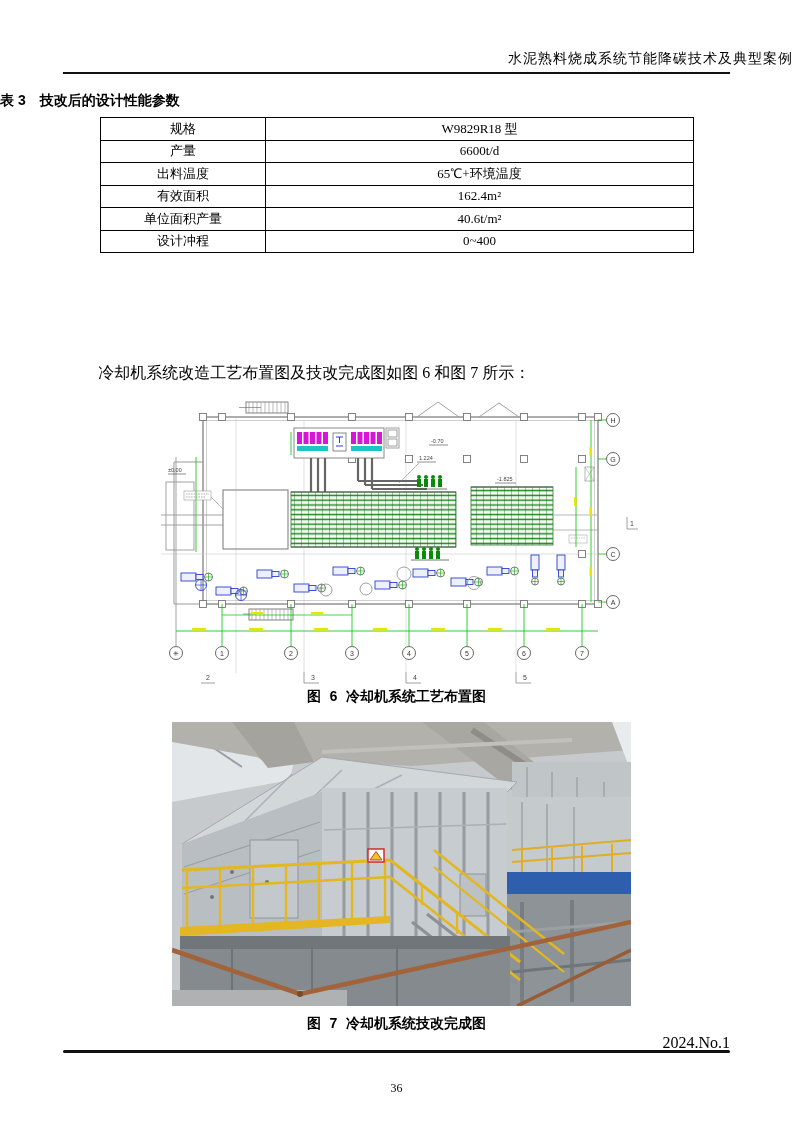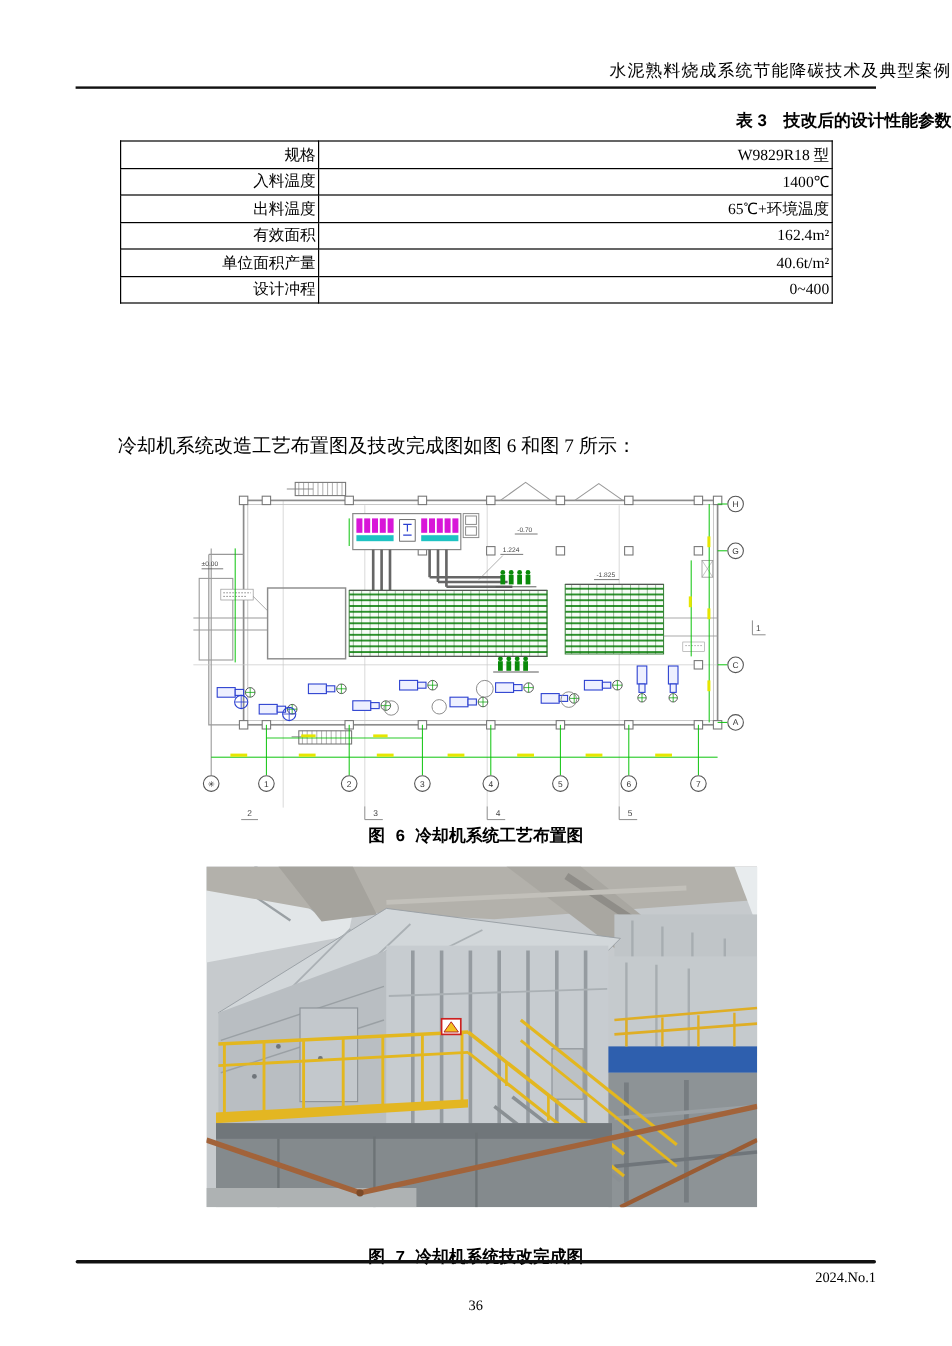--- a/index.html
+++ b/index.html
@@ -9,76 +9,76 @@
     font-family:"Liberation Serif", serif; color:#000; overflow:hidden;
   }
   .header-title {
     position:absolute; top:50px; left:0; width:100%;
     text-align:right; font-size:14px; letter-spacing:1px;
   }
   .header-rule {
     position:absolute; top:72px; left:63px; width:667px; height:2px; background:#111;
   }
   .table-caption {
-    position:absolute; top:92px; left:0; width:100%; text-align:right;
+    position:absolute; top:92px; left:0; width:100%; text-align:left;
     font-family:"Liberation Sans", sans-serif; font-weight:bold; font-size:14px;
   }
   table.spec {
     position:absolute; top:117px; left:100px; width:594px;
     border-collapse:collapse; font-size:13px;
   }
   table.spec td {
-    border:1px solid #000; height:22.5px; text-align:right; vertical-align:middle;
+    border:1px solid #000; height:22.5px; text-align:center; vertical-align:middle;
     padding:0 2px;
     font-family:Liberation Serif, serif;
   }
   table.spec td.param { width:165px; }
   .para {
     position:absolute; top:362px; left:63px; width:668px;
     font-size:16px; text-indent:2.2em; line-height:1.4;
   }
   .fig6 { position:absolute; top:397px; left:161px; width:478px; height:292px; }
   .fig6-caption, .fig7-caption {
     position:absolute; left:0; width:100%; text-align:center;
     font-family:Liberation Mono, monospace; font-weight:bold; font-size:14px;
   }
   .fig6-caption { top:688px; }
   .fig7 { position:absolute; top:722px; left:172px; width:459px; height:284px; }
-  .fig7-caption { top:1015px;margin-top:24px; }
+  .fig7-caption { top:1015px; }
   .footer-rule {
     position:absolute; top:1050px; left:63px; width:667px; height:2.5px; background:#111;
     border-radius:2px;
   }
   .footer-page {
     position:absolute; top:1057px; left:0; width:100%; text-align:center; font-size:12px;margin-top:24px;
   }
   .footer-issue {
-    position:absolute; top:1057px; right:63px; font-size:12px;margin-left:48px;
+    position:absolute; top:1034px; right:63px; font-size:16px;margin-left:48px;
   }
   svg text { font-family:"Liberation Sans", sans-serif; }
 </style>
 </head>
 <body>
 
 <div class="page">
 
   <div class="header-title">水泥熟料烧成系统节能降碳技术及典型案例</div>
   <div class="header-rule"></div>
 
   <div class="table-caption">表 3　技改后的设计性能参数</div>
 
   <table class="spec">
     <tbody>
       <tr>
           <td class="param">规格</td>
           <td>W9829R18 型</td>
         </tr>
       <tr>
-          <td class="param">入料温度</td>
-          <td>1400℃</td>
+          <td class="param">产量</td>
+          <td>6600t/d</td>
         </tr>
       <tr>
           <td class="param">出料温度</td>
           <td>65℃+环境温度</td>
         </tr>
       <tr>
           <td class="param">有效面积</td>
           <td>162.4m²</td>
         </tr>
       <tr>

